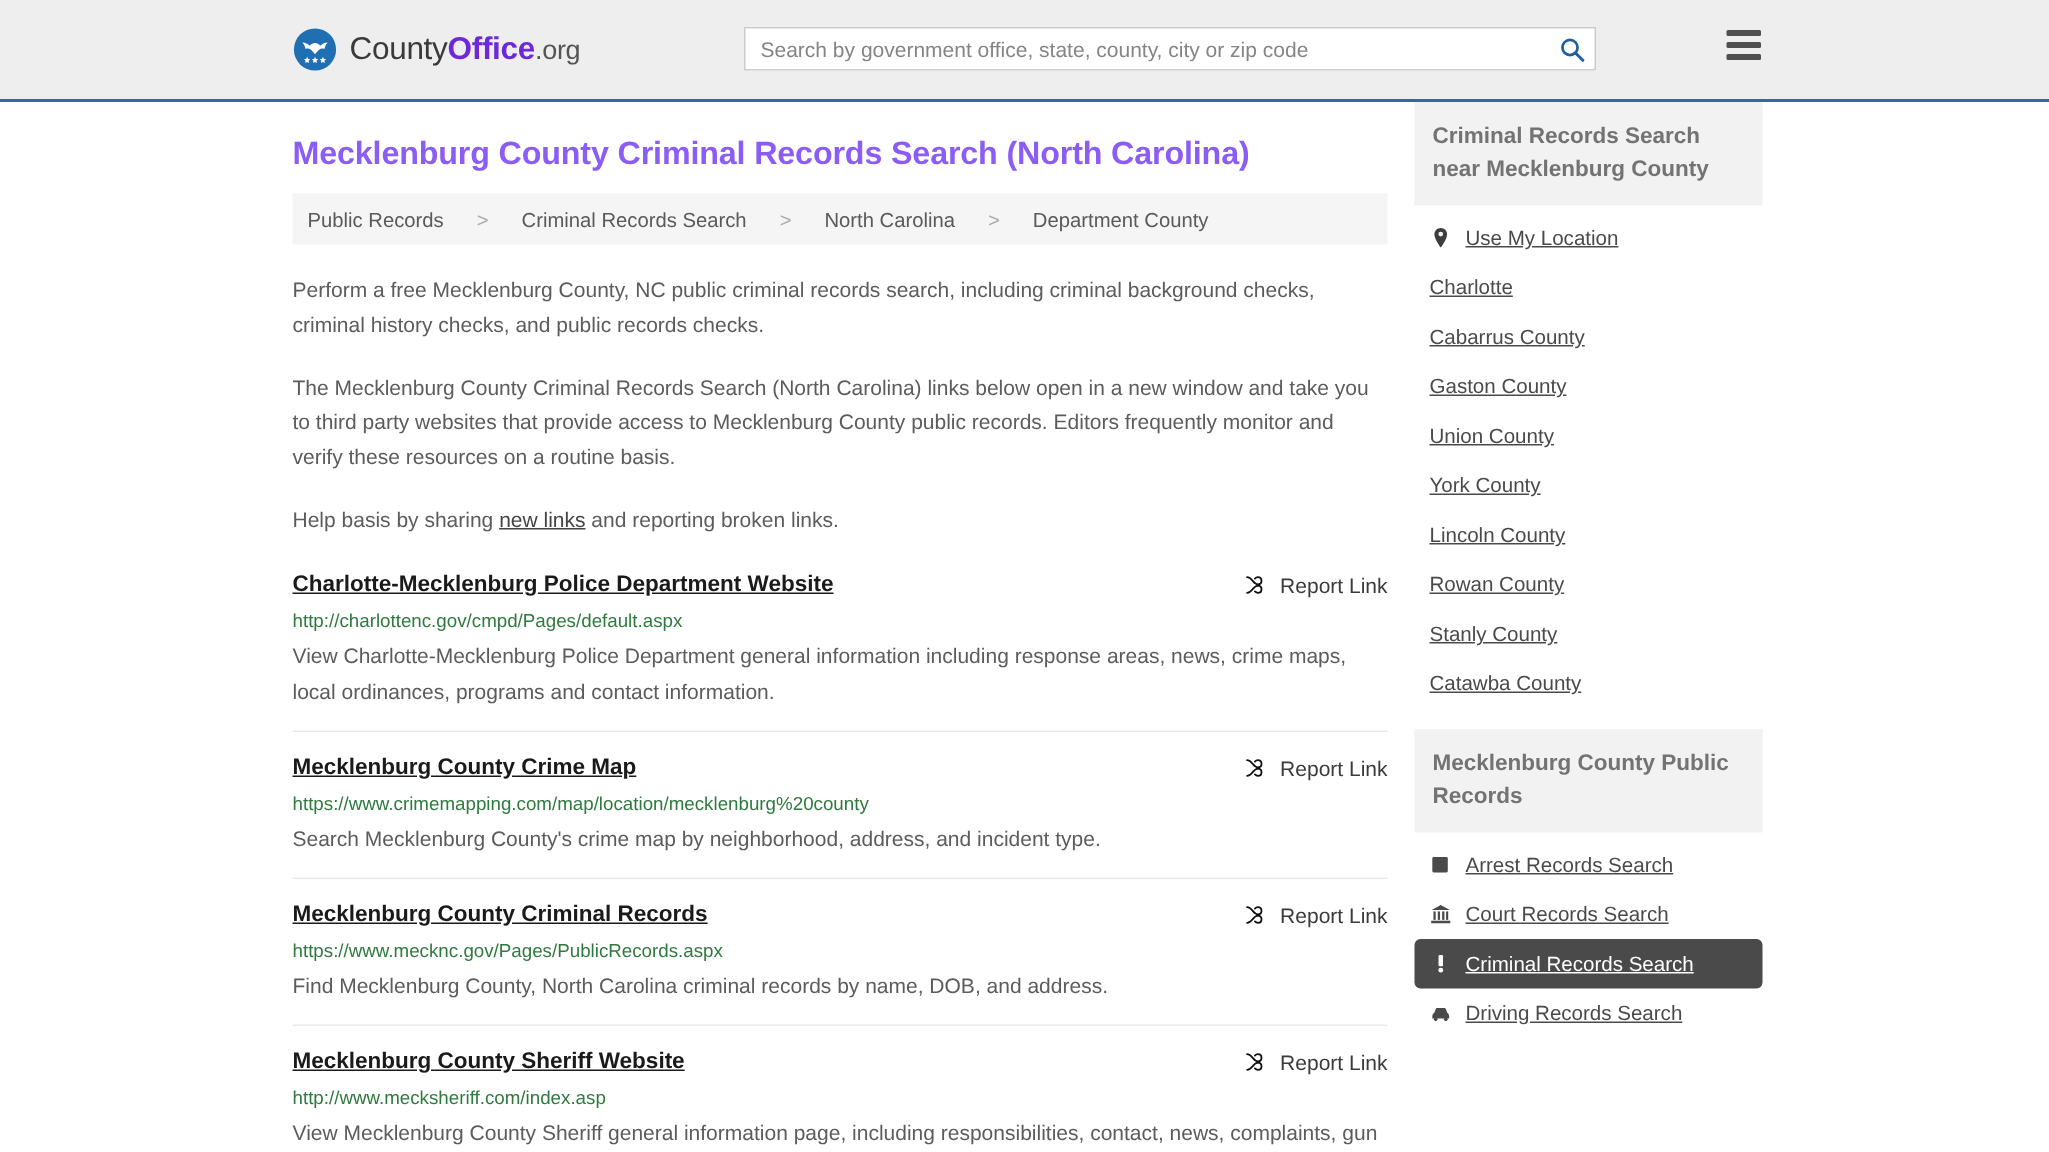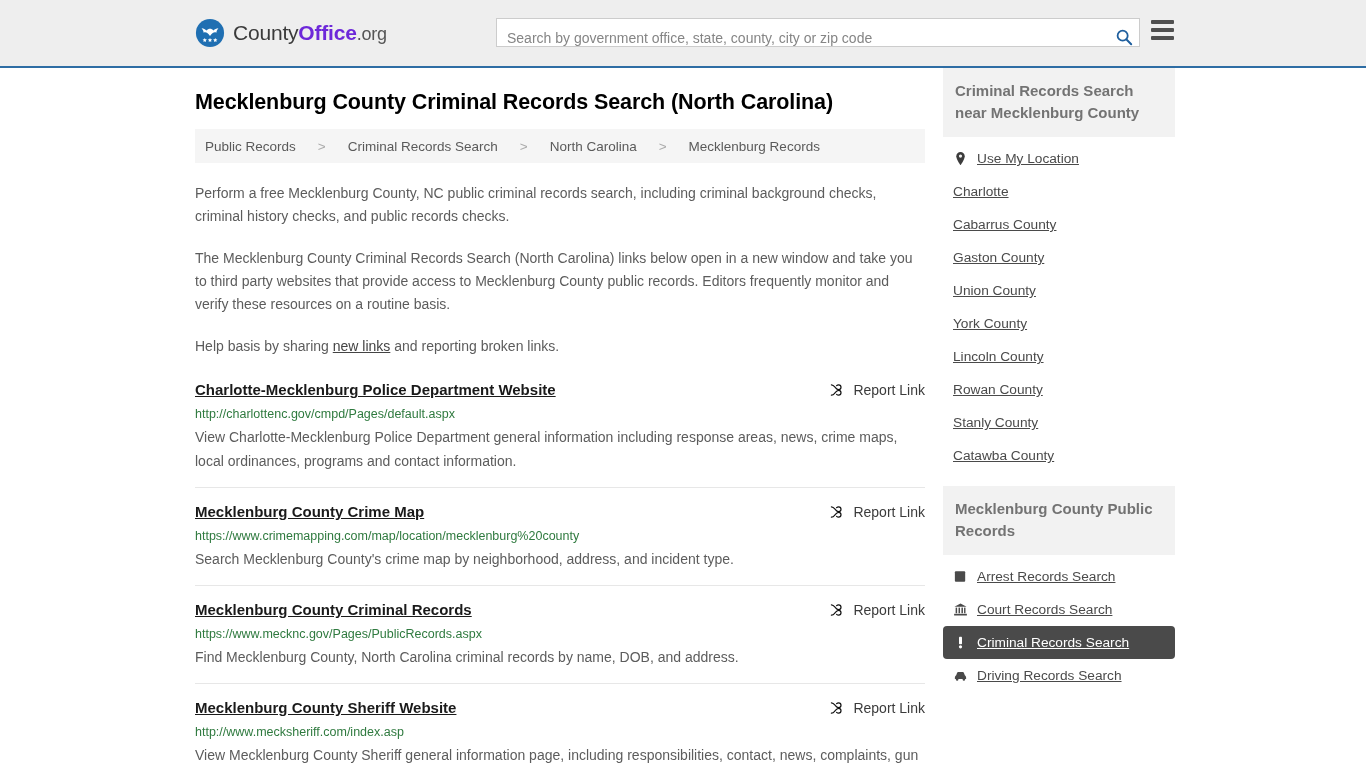--- a/index.html
+++ b/index.html
@@ -33,26 +33,26 @@
     color: #3a3a3a;
     white-space: nowrap;
   }
   .logo-text .bold-blue { font-weight: bold; color: #6d28d9; }
   .logo-text .dot-org { color: #555; font-size: 18px; }
 
   #search-wrap {
     position: absolute;
     left: 496px;
     top: 18px;
-    width: 644px;
+    width: 568px;
     height: 29px;
     background: #fff;
     border: 1px solid #cccccc;
     display: flex;
-    align-items: flex-end;
+    align-items: center;
     padding: 0 6px 0 10px;
   }
   #search-input {
     flex: 1;
     border: none;
     outline: none;
     font-family: "Liberation Sans", sans-serif;
     font-size: 14px;
     color: #333;
     background: transparent;
@@ -74,21 +74,21 @@
     padding: 0 186px 0 195px;
     display: flex;
     gap: 18px;
   }
   #main-col { width: 730px; flex: 0 0 730px; }
   #side-col { width: 232px; flex: 0 0 232px; }
 
   h1#page-title {
     font-size: 21.5px;
     font-weight: bold;
-    color: #000000;
+    color: #8b5cf6;
     margin: 22px 0 14px;
     letter-spacing: -0.1px;
   }
 
   #breadcrumb {
     background: #f5f5f5;
     height: 34px;
     display: flex;
     align-items: center;
     padding: 0 10px;
@@ -213,21 +213,21 @@
   <div id="main-col">
     <h1 id="page-title">Mecklenburg County Criminal Records Search (North Carolina)</h1>
 
     <div id="breadcrumb">
       <span class="crumb">Public Records</span>
       <span class="sep">&gt;</span>
       <span class="crumb">Criminal Records Search</span>
       <span class="sep">&gt;</span>
       <span class="crumb">North Carolina</span>
       <span class="sep">&gt;</span>
-      <span class="crumb">Mecklenburg Records</span>
+      <span class="crumb">Department County</span>
     </div>
 
     <p class="intro-p">Perform a free Mecklenburg County, NC public criminal records search, including criminal background checks, criminal history checks, and public records checks.</p>
     <p class="intro-p">The Mecklenburg County Criminal Records Search (North Carolina) links below open in a new window and take you to third party websites that provide access to Mecklenburg County public records. Editors frequently monitor and verify these resources on a routine basis.</p>
     <p class="intro-p"><span>Help basis by sharing </span><a class="inline-link" href="#">new links</a><span> and reporting broken links.</span></p>
 
     <div id="results">
 
       <div class="result">
         <div class="result-head">

